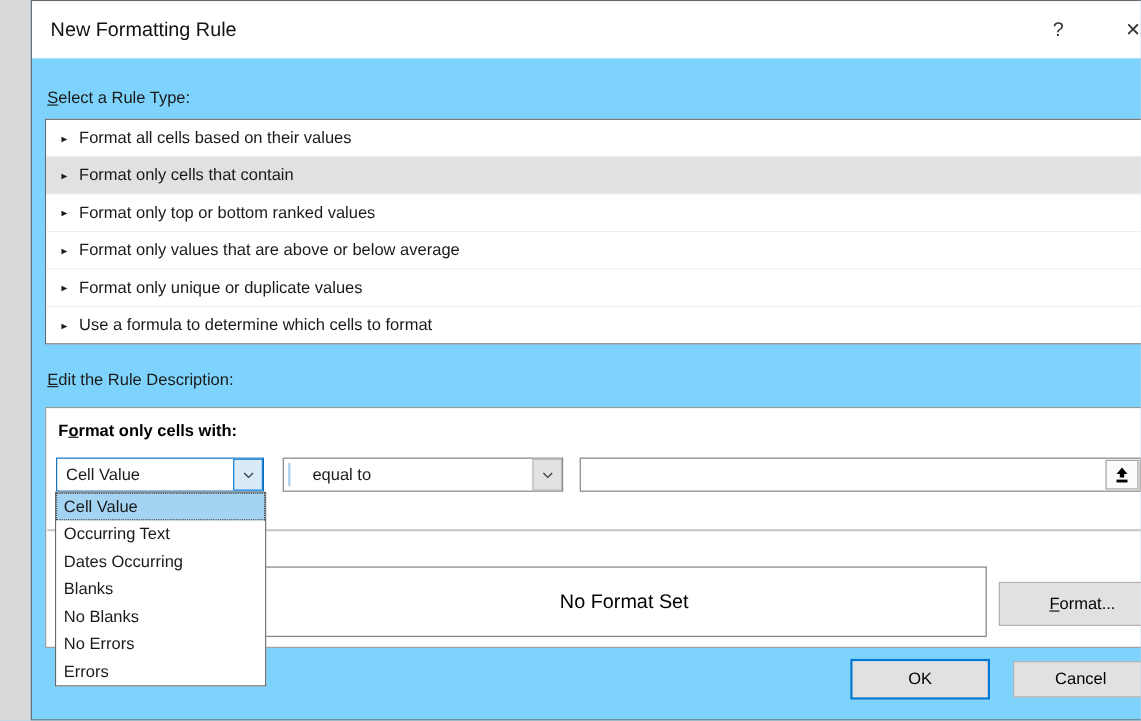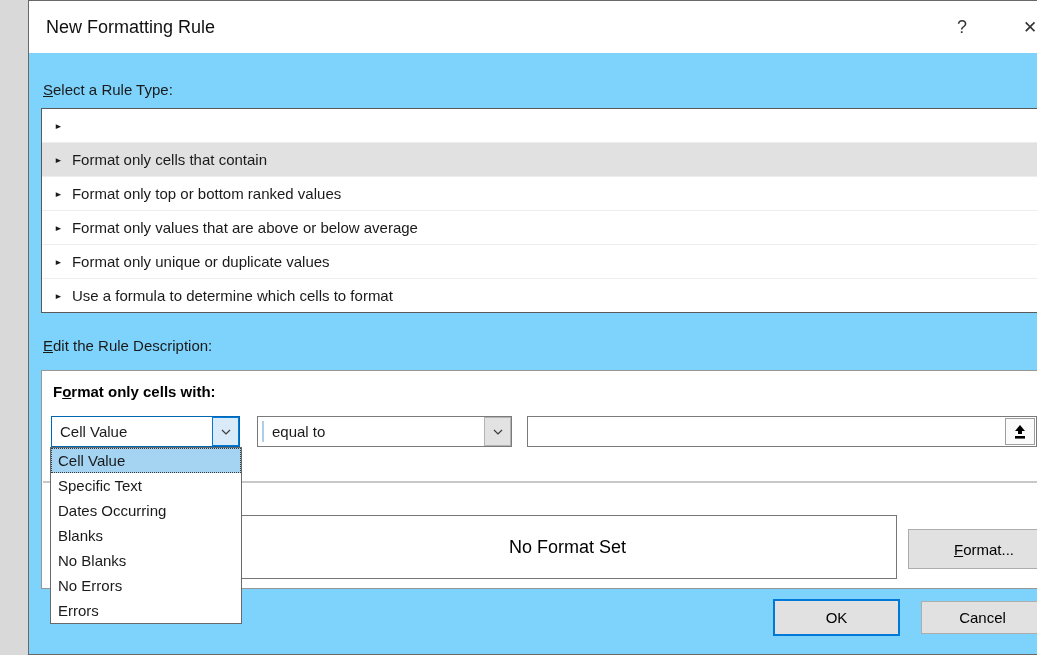--- a/index.html
+++ b/index.html
@@ -28,21 +28,21 @@
   .desc-box{position:absolute;left:12px;top:369px;width:1013px;height:219px;background:#fff;border:1px solid #969696;}
   .desc-title{position:absolute;left:11px;top:12px;font-size:15px;font-weight:bold;color:#000;}
   .combo{position:absolute;top:45px;height:31px;background:#fff;display:flex;align-items:center;}
   .combo-text{flex:1;font-size:15px;padding-left:8px;white-space:nowrap;overflow:hidden;}
   .chev-box{width:27px;align-self:stretch;display:flex;align-items:center;justify-content:center;}
   .combo-field{left:9px;width:189px;border:1px solid #0067b5;}
   .combo-field .chev-box{background:#d9eaf8;border:1px solid #0078d7;}
   .combo-op{left:215px;width:255px;border:1px solid #7a7a7a;}
   .combo-op .chev-box{background:#e2e2e2;border:1px solid #b3b3b3;}
   .caret{width:2px;height:21px;background:#a9cfeb;margin-left:4px;}
-  .caret + .combo-text{padding-left:8px;}
+  .caret + .combo-text{padding-left:20px;}
   .value-input{position:absolute;left:485px;top:45px;width:510px;height:31px;border:1px solid #7a7a7a;background:#fff;}
   .refedit-btn{position:absolute;right:1px;top:1px;bottom:1px;width:30px;background:#fbfbfb;border:1px solid #9d9d9d;display:flex;align-items:center;justify-content:center;}
   .hsep{position:absolute;left:1px;top:110px;width:1009px;height:2px;background:#c8c8c8;}
   .preview-box{position:absolute;left:196px;top:144px;width:659px;height:64px;background:#fff;border:1px solid #757575;display:flex;align-items:center;justify-content:center;}
   .preview-text{font-size:18px;color:#000;}
   .btn{display:flex;align-items:center;justify-content:center;background:#e1e1e1;border:1px solid #adadad;font-size:15px;color:#000;}
   .format-btn{position:absolute;left:866px;top:158px;width:152px;height:40px;}
   
   .dropdown{position:absolute;left:21px;top:446px;width:192px;background:#fff;border:1px solid #696969;z-index:20;}
   .dd-item{height:25px;display:flex;align-items:center;padding-left:6px;font-size:15px;border:1px solid transparent;}
@@ -62,20 +62,21 @@
     <span class="title">New Formatting Rule</span>
     <span class="tb-btn help-btn">?</span>
     <span class="tb-btn close-btn">✕</span>
   </div>
 
   <div class="sec-label" style="top:80px;"><span class="ak">S</span><span>elect a Rule Type:</span></div>
 
   <div class="rule-list">
     <div class="rule-item">
         <span class="bullet">►</span>
+        <span>Format all cells based on their values</span>
       </div>
     <div class="rule-item selected">
         <span class="bullet">►</span>
         <span>Format only cells that contain</span>
       </div>
     <div class="rule-item">
         <span class="bullet">►</span>
         <span>Format only top or bottom ranked values</span>
       </div>
     <div class="rule-item">
@@ -131,21 +132,21 @@
       <span class="preview-text">No Format Set</span>
     </div>
 
     <div class="btn format-btn">
         <span><span class="ak">F</span><span>ormat...</span></span>
       </div>
   </div>
 
   <div class="dropdown">
     <div class="dd-item highlight">Cell Value</div>
-    <div class="dd-item">Specific Text</div>
+    <div class="dd-item">Occurring Text</div>
     <div class="dd-item">Dates Occurring</div>
     <div class="dd-item">Blanks</div>
     <div class="dd-item">No Blanks</div>
     <div class="dd-item">No Errors</div>
     <div class="dd-item">Errors</div>
   </div>
 
   <div class="btn ok-btn">OK</div>
   <div class="btn cancel-btn">Cancel</div>
 

